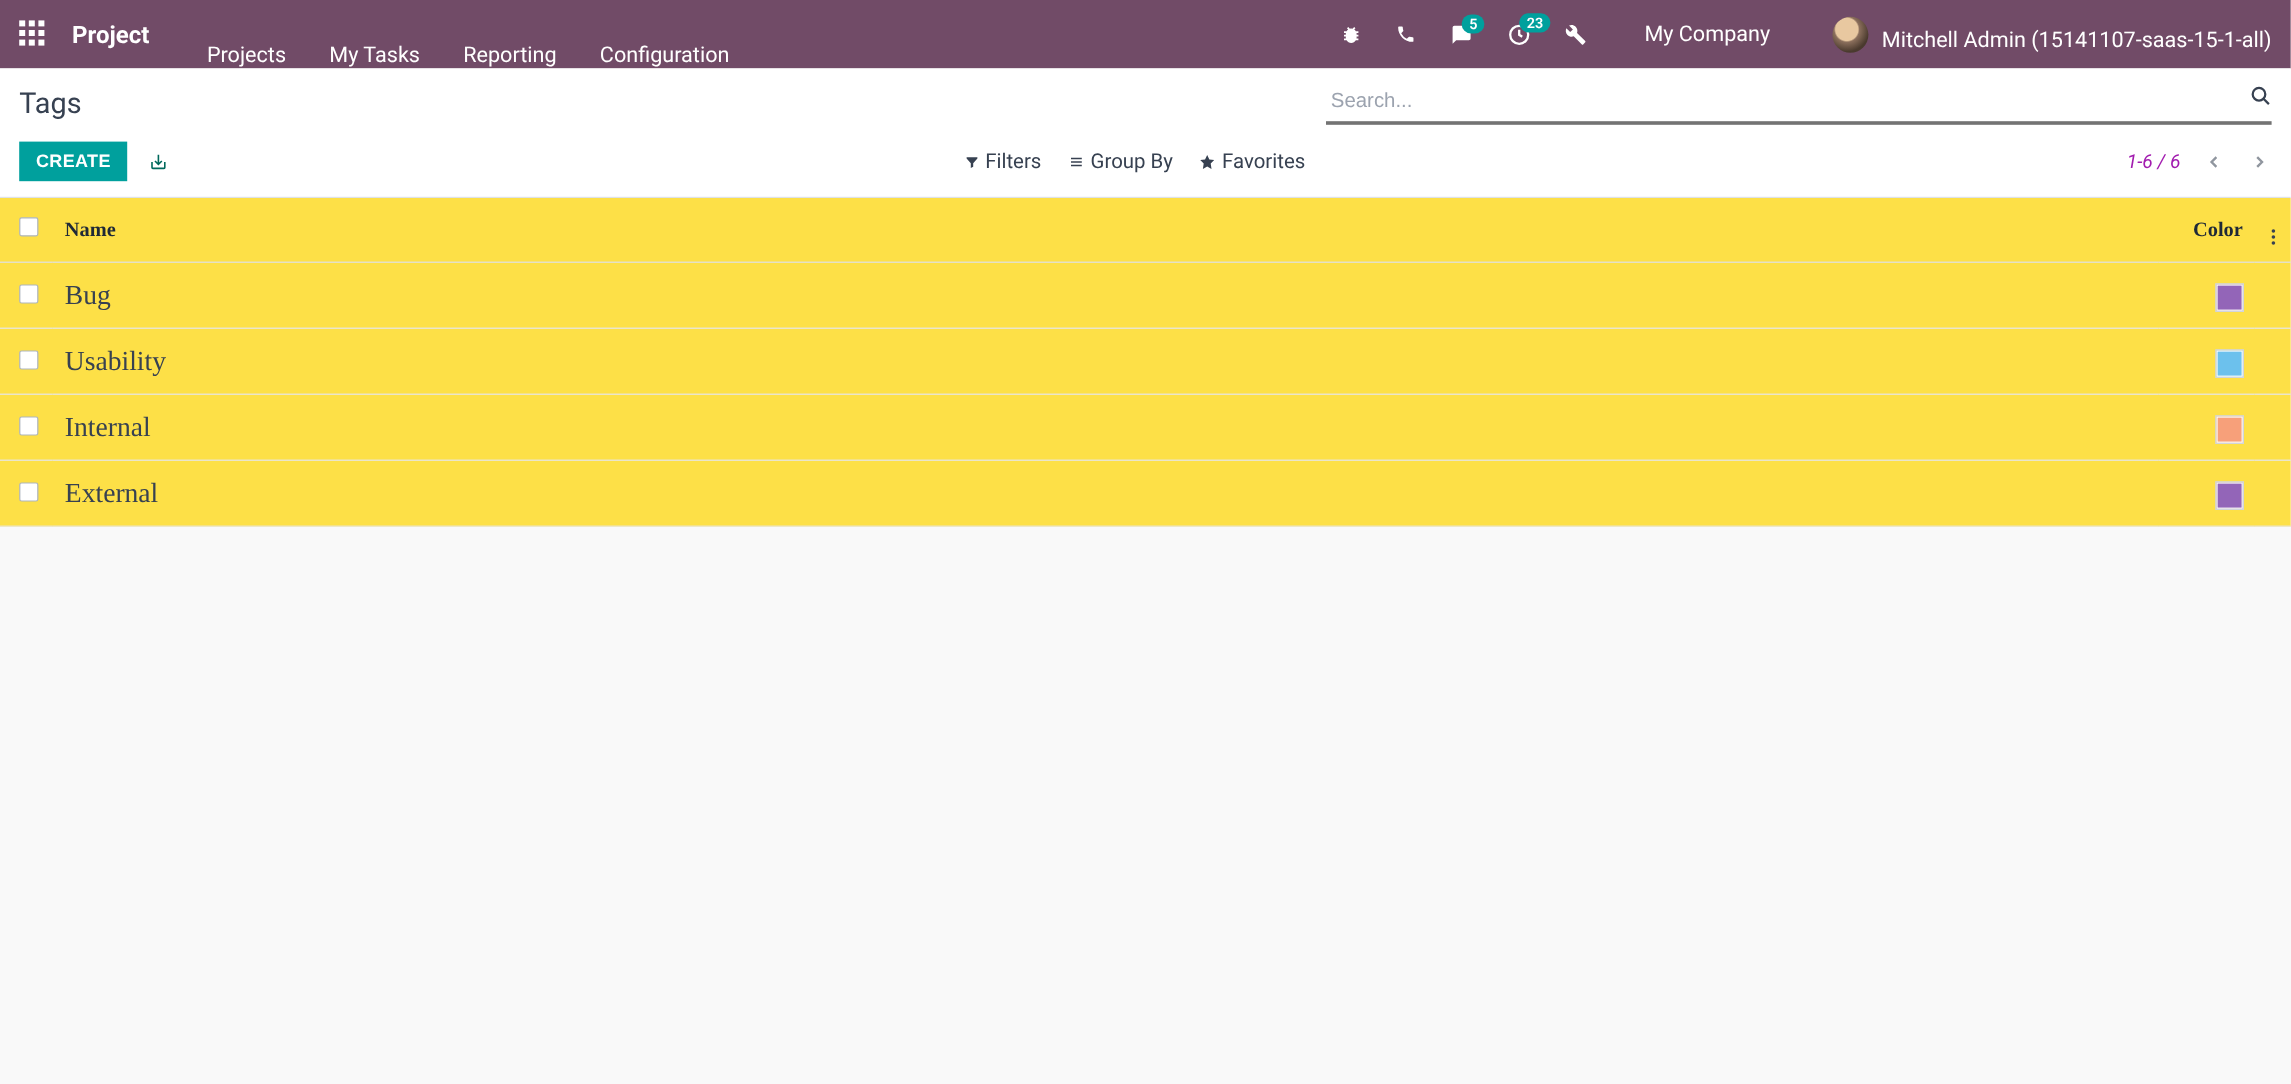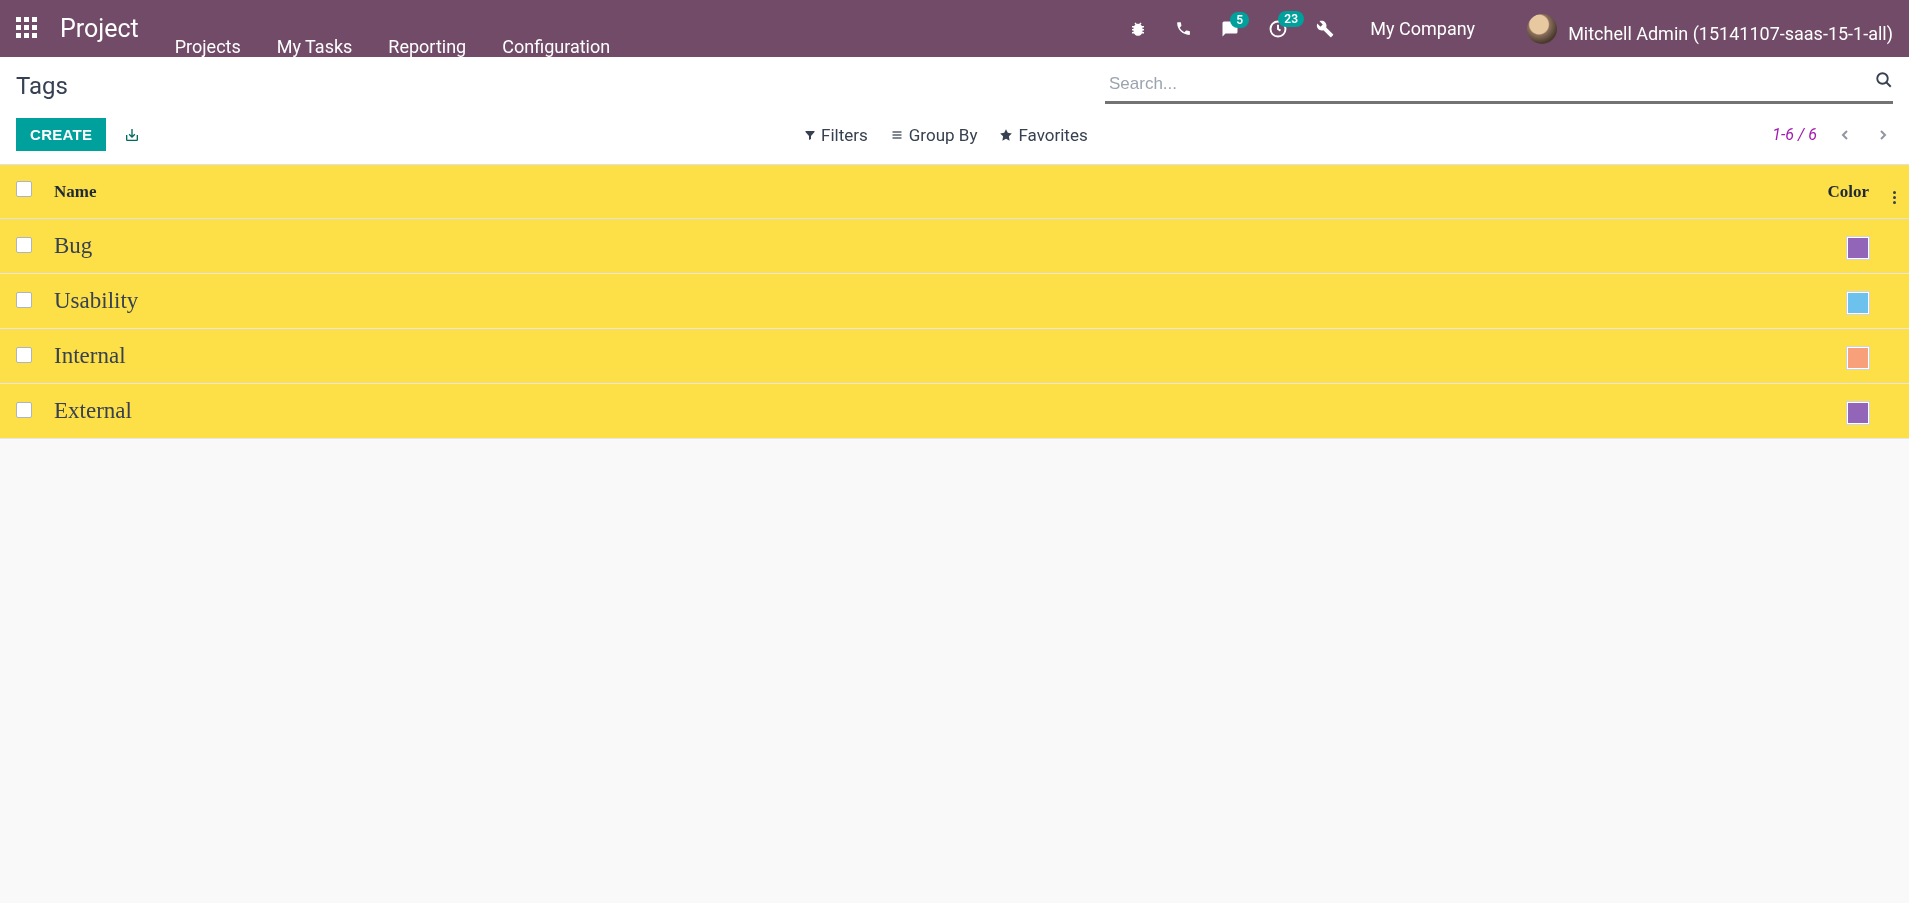--- a/index.html
+++ b/index.html
@@ -10,28 +10,28 @@
   background: #714b67;
   color: #fff;
   height: 57px;
   display: flex;
   align-items: center;
   padding: 0 16px;
   gap: 8px;
 }
 .apps-icon { width: 24px; height: 24px; display: grid; grid-template-columns: repeat(3, 5px); grid-template-rows: repeat(3, 5px); gap: 3px; cursor: pointer; }
 .apps-icon span { background: #fff; width: 5px; height: 5px; }
-.brand { font-size: 25px; font-weight: 400; margin-left: 12px; margin-right: 28px; cursor: pointer; }
+.brand { font-size: 20px; font-weight: 700; margin-left: 12px; margin-right: 40px; cursor: pointer; }
 .nav-links { display: flex; gap: 36px; margin-top: 36px; }
 .nav-links a { color: #fff; text-decoration: none; font-size: 18px; cursor: pointer; }
 .topbar-spacer { flex: 1; }
 .topbar-icons { display: flex; align-items: center; gap: 28px; }
 .topbar-icons .icon-btn { color: #fff; cursor: pointer; position: relative; display: flex; align-items: center; }
 .badge { background: #00a09d; color: #fff; font-size: 12px; font-weight: 600; border-radius: 10px; padding: 1px 6px; position: absolute; top: -8px; left: 10px; }
-.company-name { color: #fff; font-size: 18px; margin-left: 8px; cursor: pointer; }
+.company-name { color: #fff; font-size: 18px; margin-left: 20px; cursor: pointer; }
 .user-section { display: flex; align-items: flex-end; gap: 11px; margin-left: 24px; cursor: pointer; }
 .avatar { width: 30px; height: 30px; border-radius: 50%; background: radial-gradient(circle at 40% 35%, #e8c8a0 35%, #8b6f5c 40%, #4a3a2e 70%); }
 .user-name { color: #fff; font-size: 18px; }
 
 
 .control-panel { background: #fff; border-bottom: 1px solid #dee2e6; padding: 10px 16px 0 16px; }
 .cp-row1 { display: flex; align-items: center; }
 .page-title { font-size: 24px; color: #374151; flex: 0 0 auto; }
 .search-wrap { flex: 1; margin-left: auto; max-width: 788px; position: relative; }
 .search-input { width: 100%; border: none; border-bottom: 3px solid #737373; padding: 7px 30px 7px 4px; font-size: 17px; outline: none; background: transparent; }

